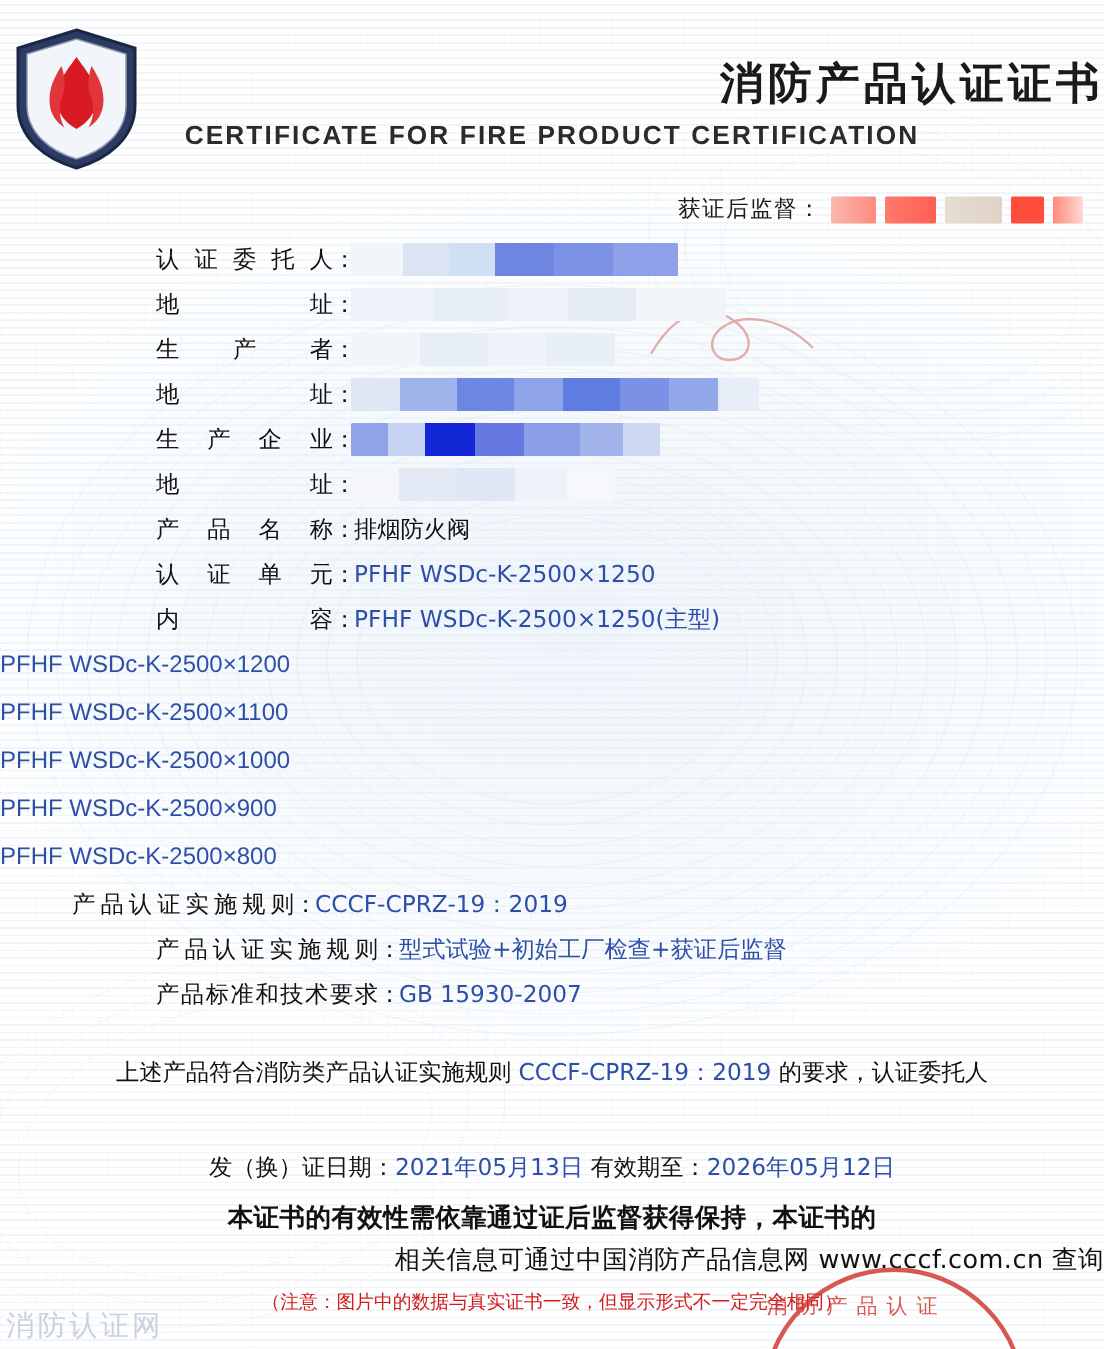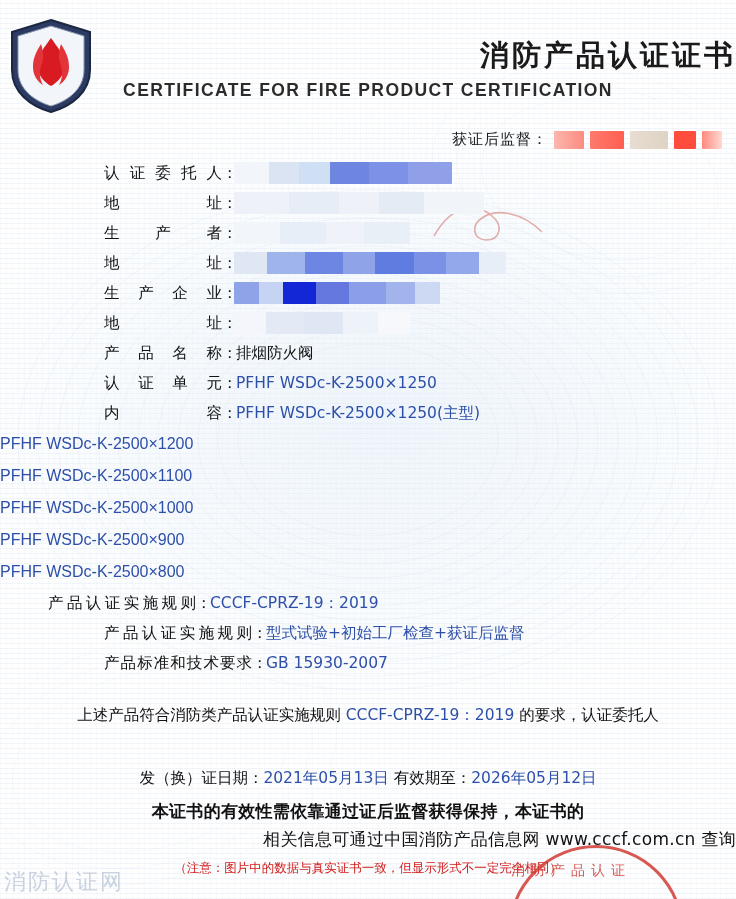--- a/index.html
+++ b/index.html
@@ -248,21 +248,21 @@
     opacity: 0.65;
     pointer-events: none;
   }
 
   
   .watermark {
     position: absolute;
     left: 4px;
     bottom: 2px;
     font-family: "DejaVu Sans", sans-serif;
-    font-size: 22px;
+    font-size: 19px;
     color: #b9c4d4;
     opacity: 0.75;
     letter-spacing: 2px;
   }
 </style>
 </head>
 <body>
 
 <div class="certificate">
 

